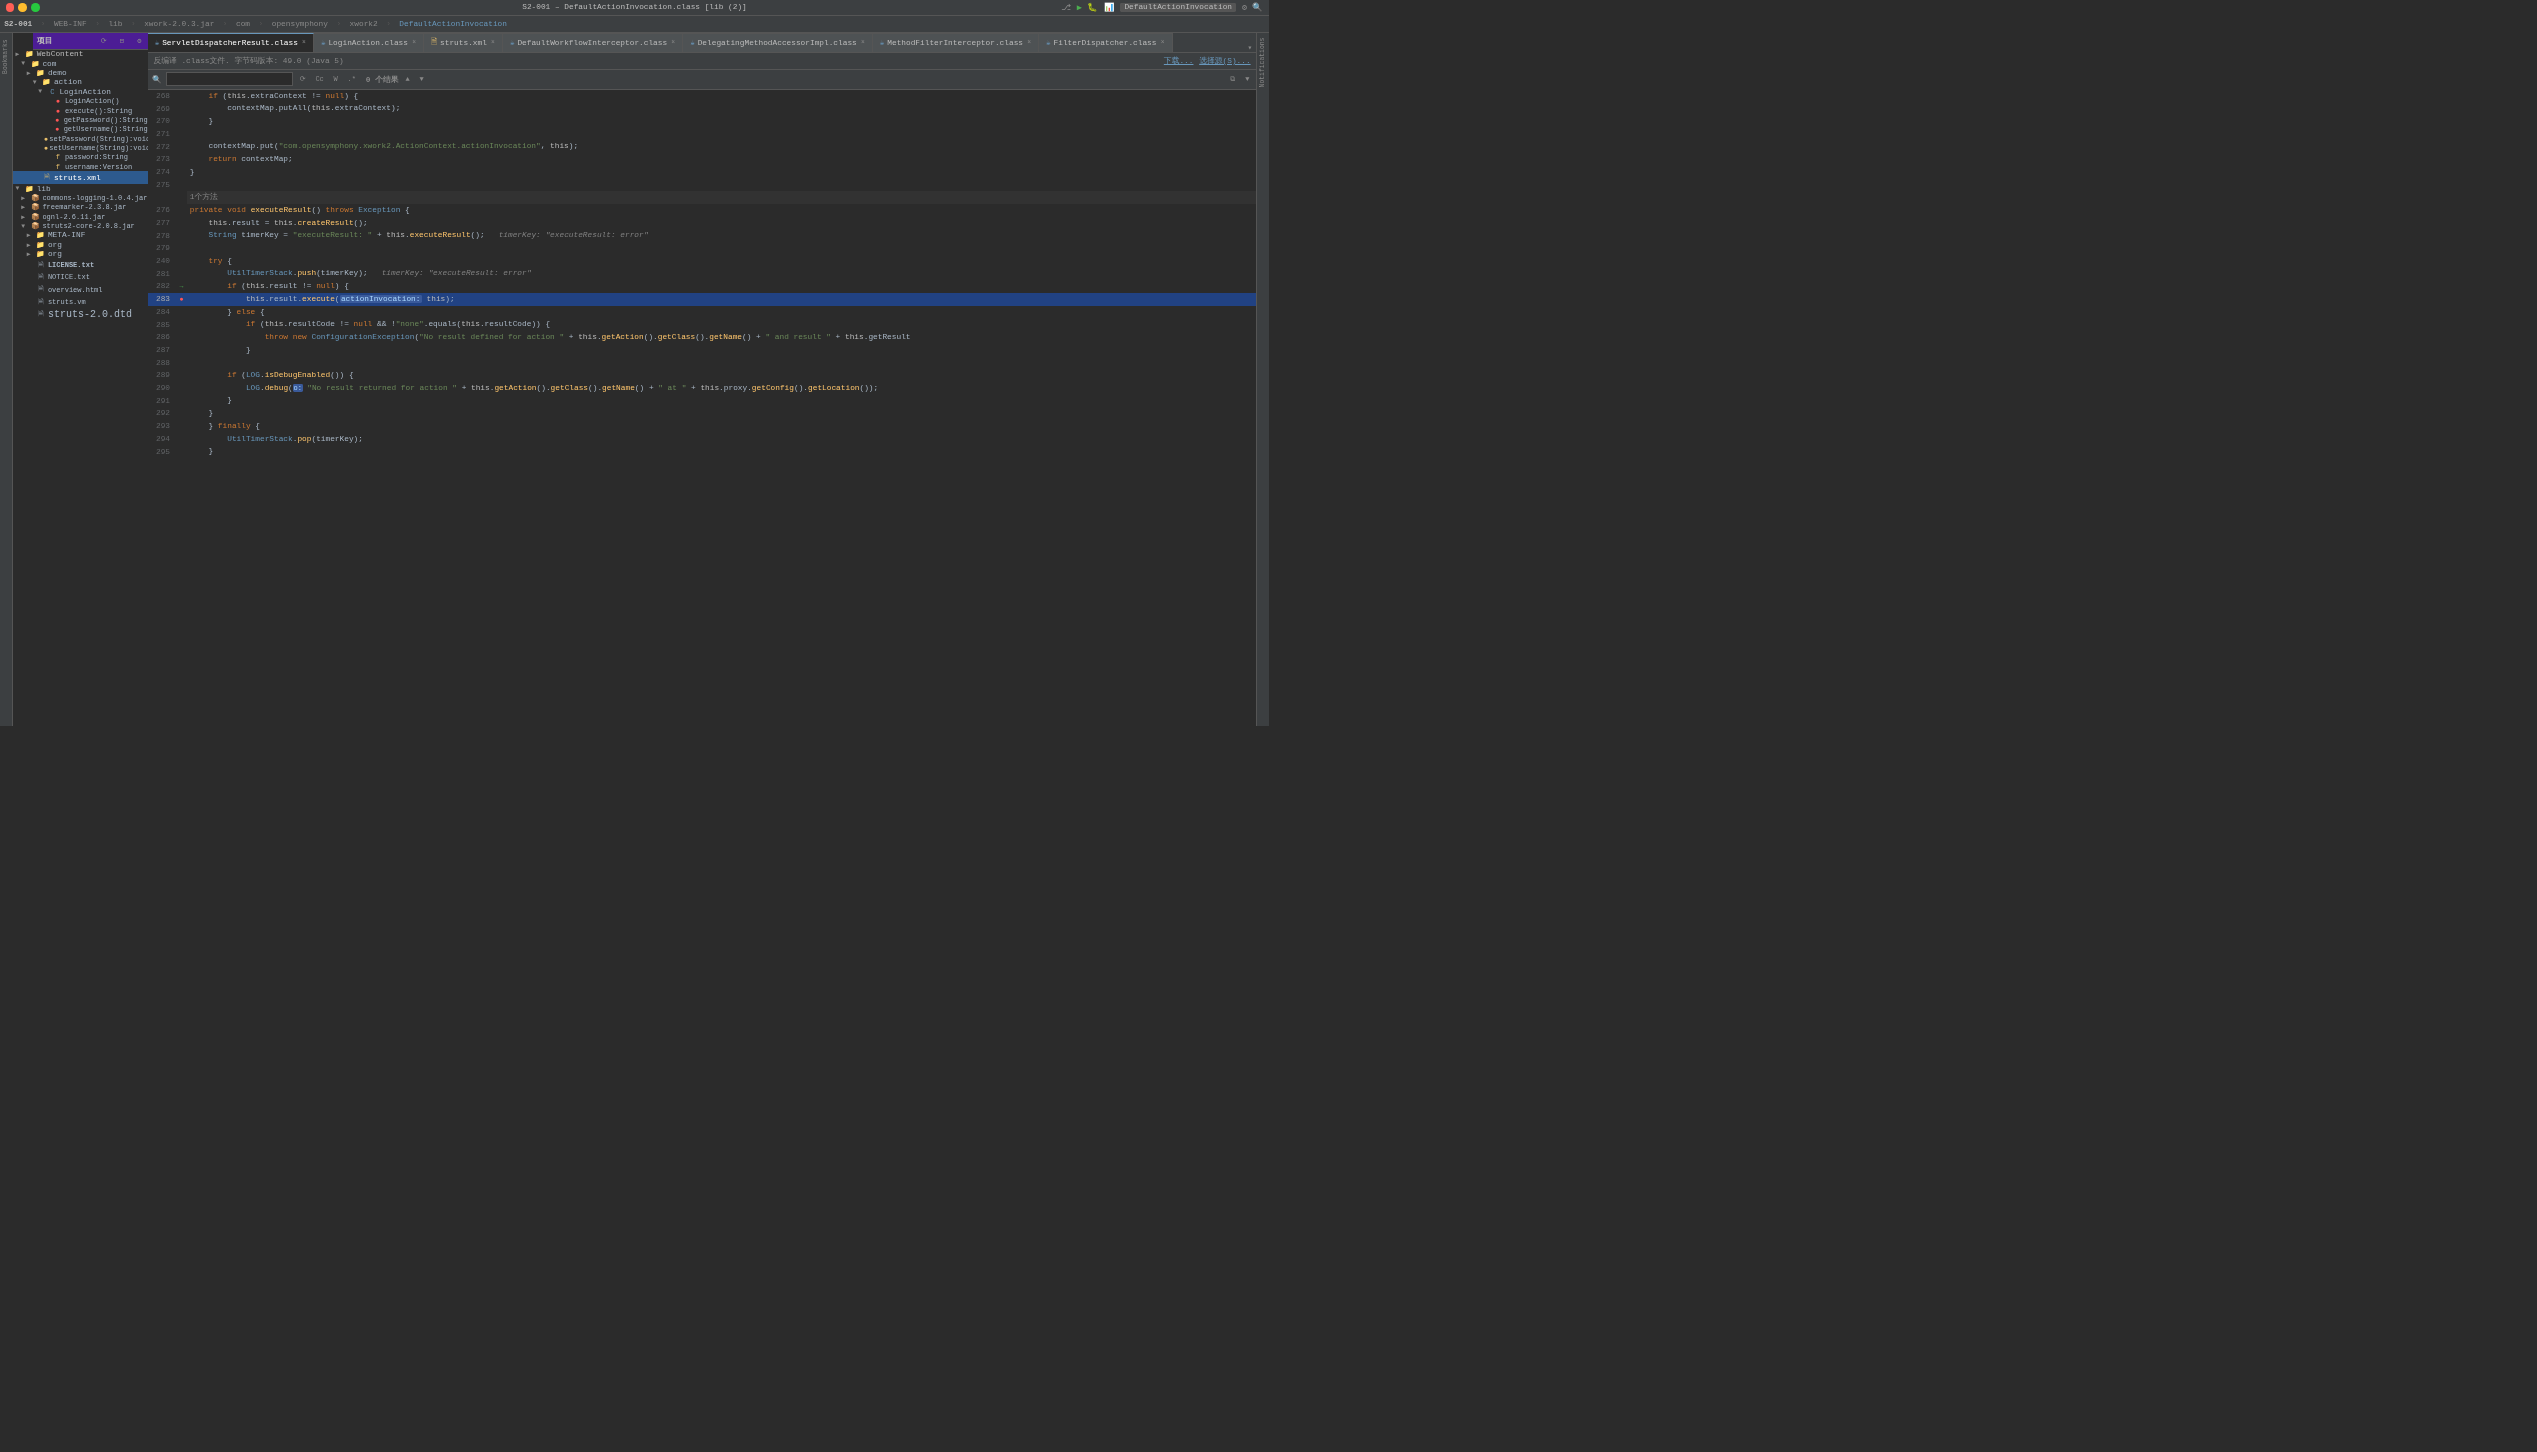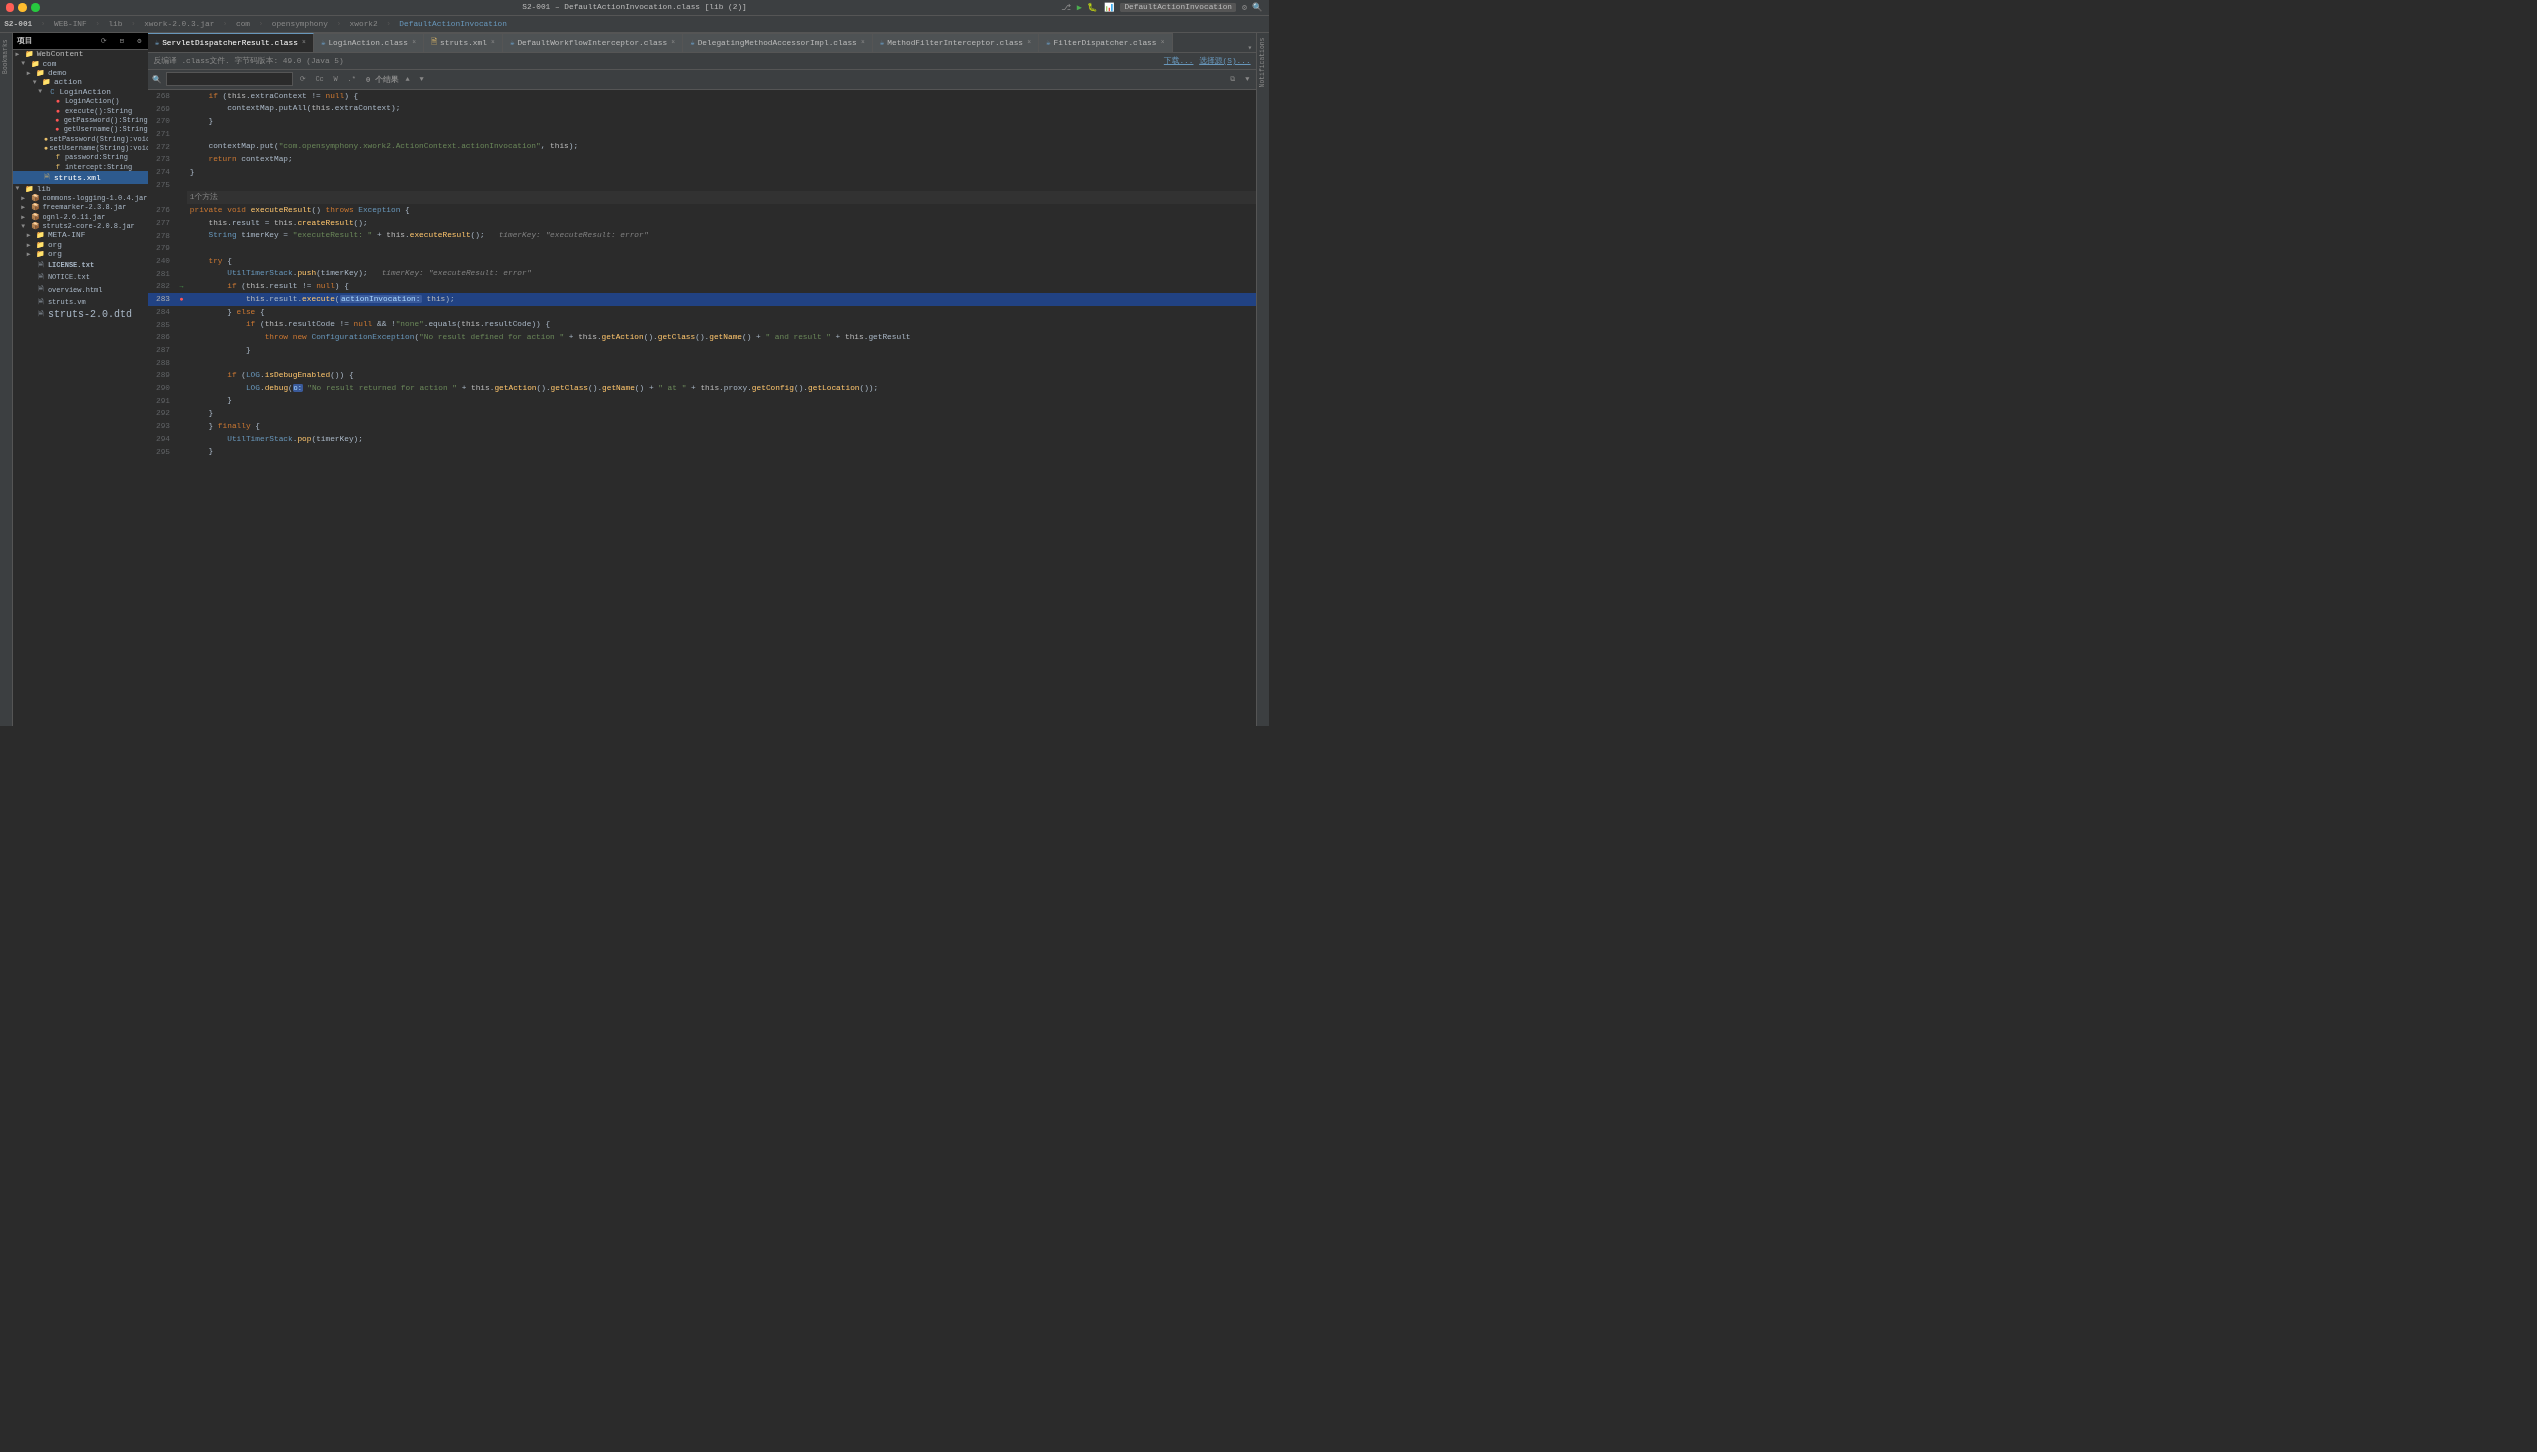--- a/index.html
+++ b/index.html
@@ -40,26 +40,27 @@
       height: 17px;
       background: #3c3f41;
       display: flex;
       align-items: center;
       padding: 0 4.2px;
       border-bottom: 0.7px solid #555;
       gap: 8.5px;
     }
     #sidebar-toolbar {
       height: 17px;
-      background: #000000;
+      background: #4c1d95;
       display: flex;
       align-items: center;
       padding: 0 4.2px;
       border-bottom: 0.7px solid #555;
       gap: 9px;
+      margin-left: 20px;
     }
     .sidebar-toolbar-btn { font-size: 7px; color: #888; cursor: pointer; padding: 0.7px 2.1px; }
     .tree-node {
       display: flex;
       align-items: center;
       padding: 0.7px 0;
       cursor: pointer;
       white-space: nowrap;
       overflow: hidden;
     }
@@ -547,21 +548,21 @@
             <span class="tree-label" style="font-size:7px;">setUsername(String):void</span>
           </div>
           <div class="tree-node" style="padding-left:31px;">
             <span class="tree-arrow"> </span>
             <span class="tree-icon" style="color:#e8bf6a;">f</span>
             <span class="tree-label" style="font-size:7px;">password:String</span>
           </div>
           <div class="tree-node" style="padding-left:31px;">
             <span class="tree-arrow"> </span>
             <span class="tree-icon" style="color:#e8bf6a;">f</span>
-            <span class="tree-label" style="font-size:7px;">intercept:String</span>
+            <span class="tree-label" style="font-size:7px;">username:Version</span>
           </div>
 
           <div class="tree-node selected" style="padding-left:20px;">
             <span class="tree-arrow"> </span>
             <span class="tree-icon" style="color:#e8bf6a;">🗎</span>
             <span class="tree-label">struts.xml</span>
           </div>
 
           <div class="tree-node" style="padding-left:2.8px;">
             <span class="tree-arrow">▼</span>

